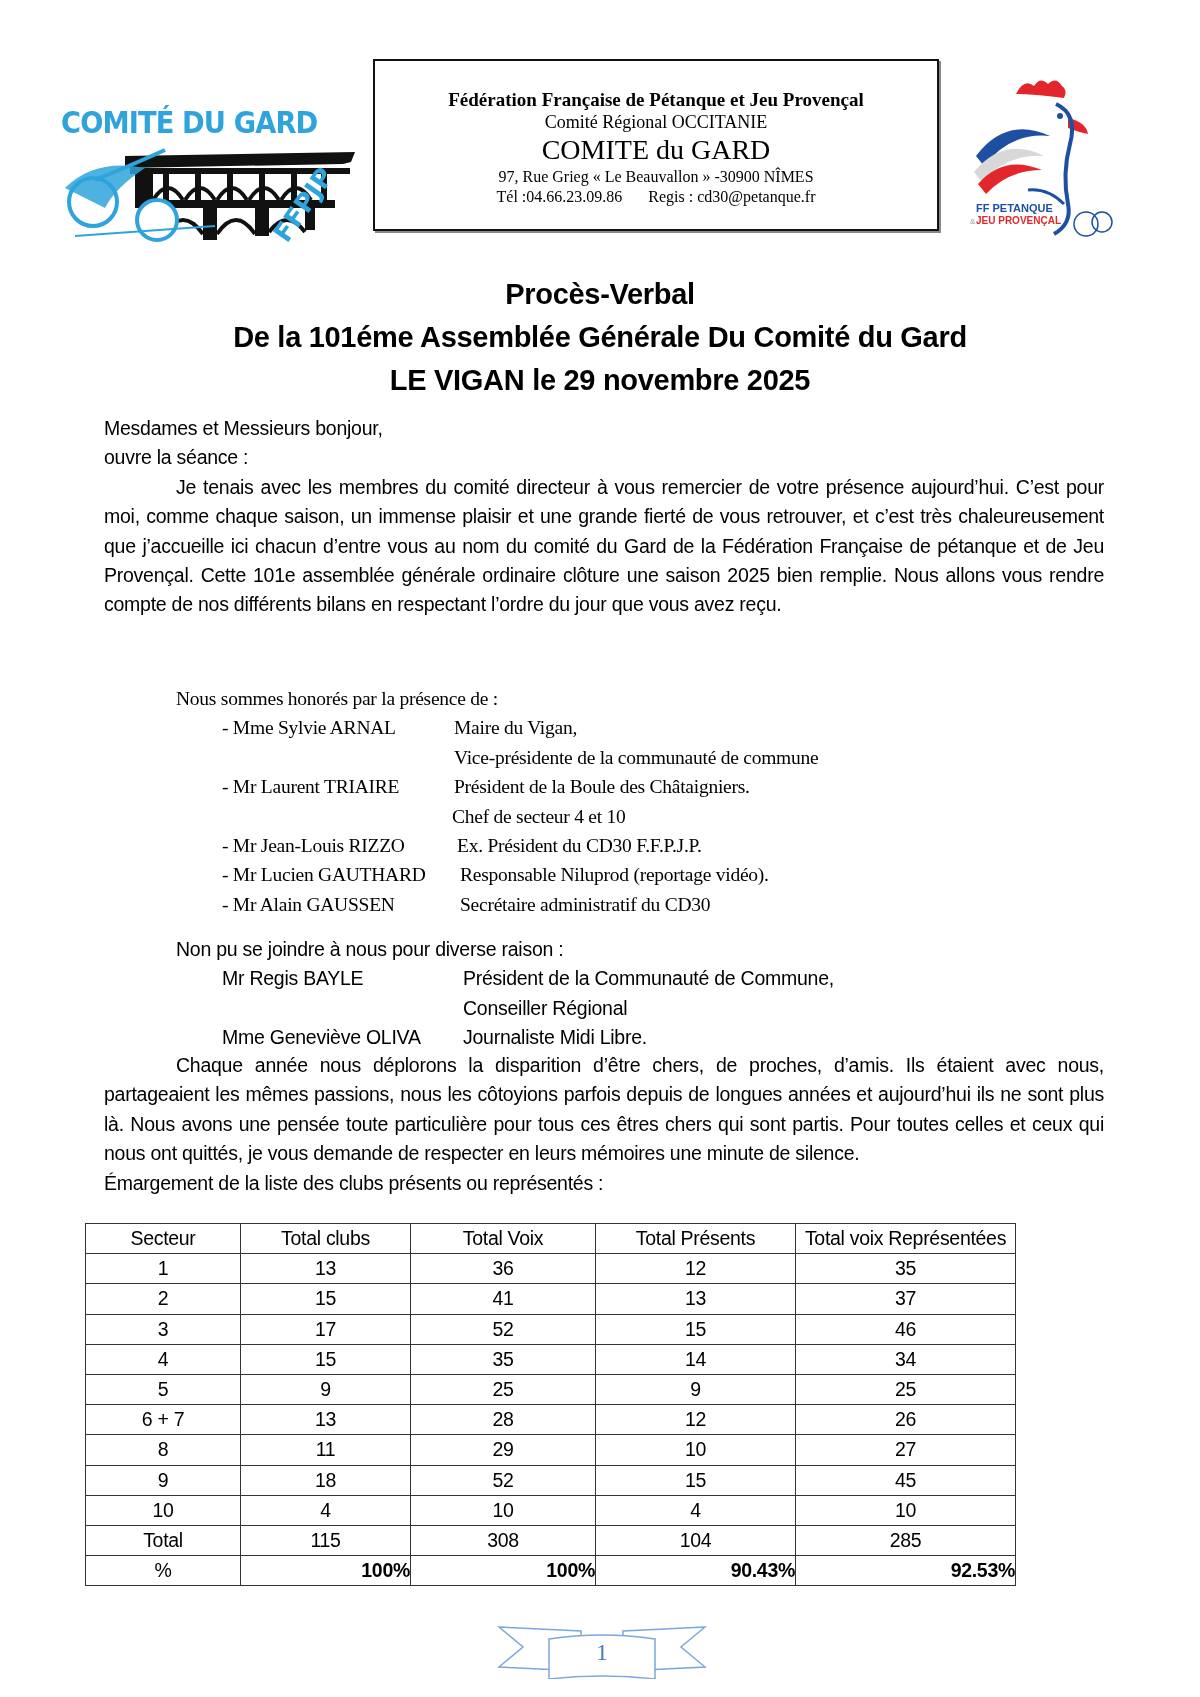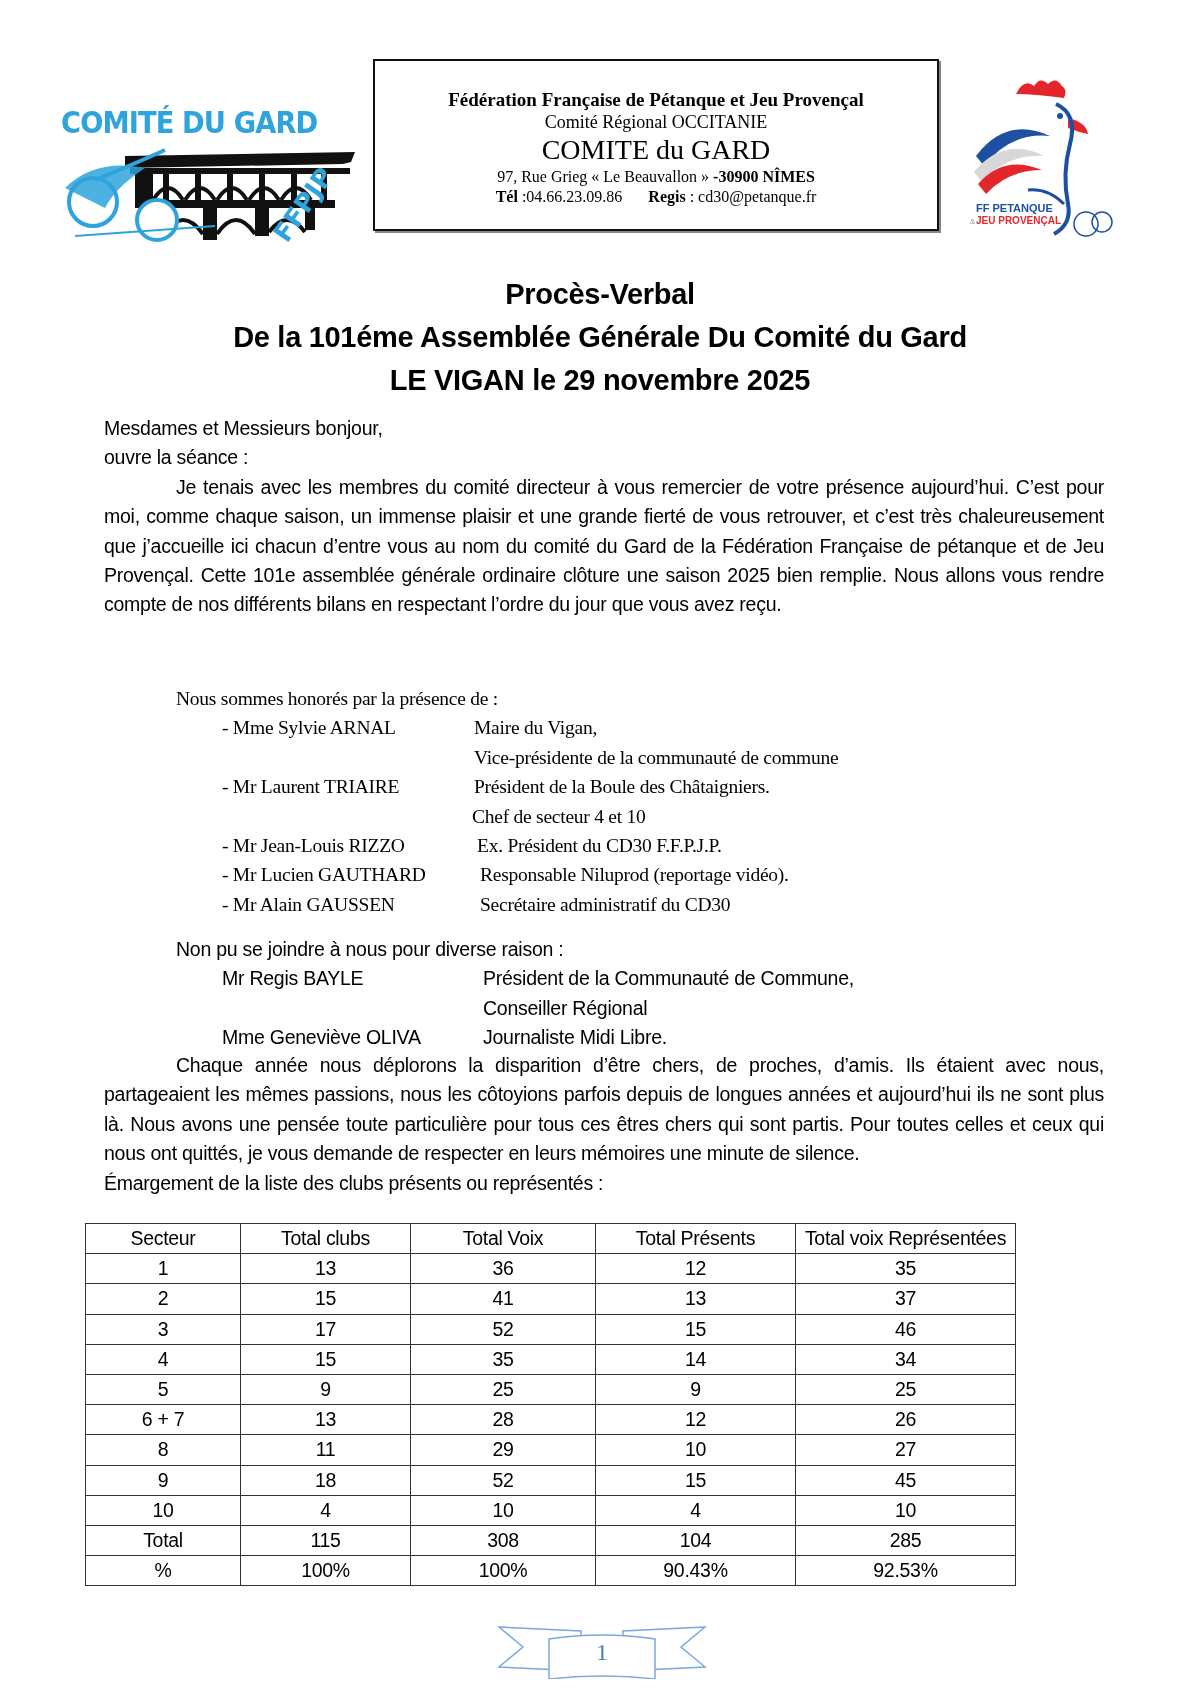--- a/index.html
+++ b/index.html
@@ -10,47 +10,47 @@
   #logo-left { left:55px; top:100px; width:310px; height:145px; }
   #logo-left .logo-title { position:absolute; left:6px; top:4px; font-family:"DejaVu Sans", sans-serif; font-weight:bold; font-size:31px; letter-spacing:-1px; color:#2ea3dc; white-space:nowrap; transform:scaleX(0.88); transform-origin:left top; }
   #logo-left svg { position:absolute; left:0; top:38px; }
 
   #header-box { left:373px; top:59px; width:566px; height:172px; border:2px solid #111; box-shadow:2px 2px 0 #888; font-family:"Liberation Serif", serif; text-align:center; box-sizing:border-box; }
   #header-box .l1 { margin-top:28px; font-weight:bold; font-size:19px; line-height:22px; }
   #header-box .l2 { font-size:18px; line-height:22px; }
   #header-box .l3 { font-size:28px; line-height:34px; }
   #header-box .l4 { font-size:16px; line-height:20px; }
   #header-box .l5 { font-size:16px; line-height:20px; }
-  #header-box b { font-weight:bold;text-align:right; }
+  #header-box b { font-weight:normal;text-align:right; }
   .gap { display:inline-block; width:26px; }
 
   #logo-right { left:968px; top:72px; width:150px; height:168px; }
 
   
   #title-block { left:0; top:273px; width:1200px; text-align:center; font-family:"Liberation Sans", sans-serif; font-weight:bold; font-size:29px; line-height:43px; letter-spacing:-0.3px; }
 
   
   .body { font-family:"Liberation Sans", sans-serif; font-size:19.5px; line-height:29.4px; letter-spacing:-0.25px; }
   #intro { left:104px; top:414px; width:1000px; }
   .just { text-align:justify; }
   .indent { text-indent:72px; }
 
   #honored { left:176px; top:684px; width:900px;font-family:Liberation Serif, serif; }
   .guest { position:relative; height:29.4px; }
   .guest .name { position:absolute; left:0; white-space:nowrap;margin-left:46px; }
-  .guest .role { position:absolute; white-space:nowrap;margin-left:20px; }
+  .guest .role { position:absolute; white-space:nowrap; }
 
   #absent { left:176px; top:935px; width:900px; }
 
   #condolence { left:104px; top:1051px; width:1000px; }
 
   
   #clubs-table { left:85px; top:1223px; width:931px; border-collapse:collapse; font-family:"Liberation Sans", sans-serif; font-size:19.5px; letter-spacing:-0.3px; }
   #clubs-table td, #clubs-table th { border:1.5px solid #333; height:29.2px; padding:0; text-align:center; font-weight:normal; }
-  #clubs-table tr.pct td.b { font-weight:normal; }
+  #clubs-table tr.pct td.b { font-weight:bold;text-align:right; }
 
   
   #page-banner { left:497px; top:1617px; width:210px; height:62px; }
   #page-banner .num { position:absolute; left:0; width:210px; top:22px; text-align:center; font-family:"Liberation Serif", serif; font-size:24px; color:#4a7cc0; }
 </style>
 </head>
 <body>
 
 <div id="logo-left" class="abs">
   <div class="logo-title">COMITÉ DU GARD</div>

